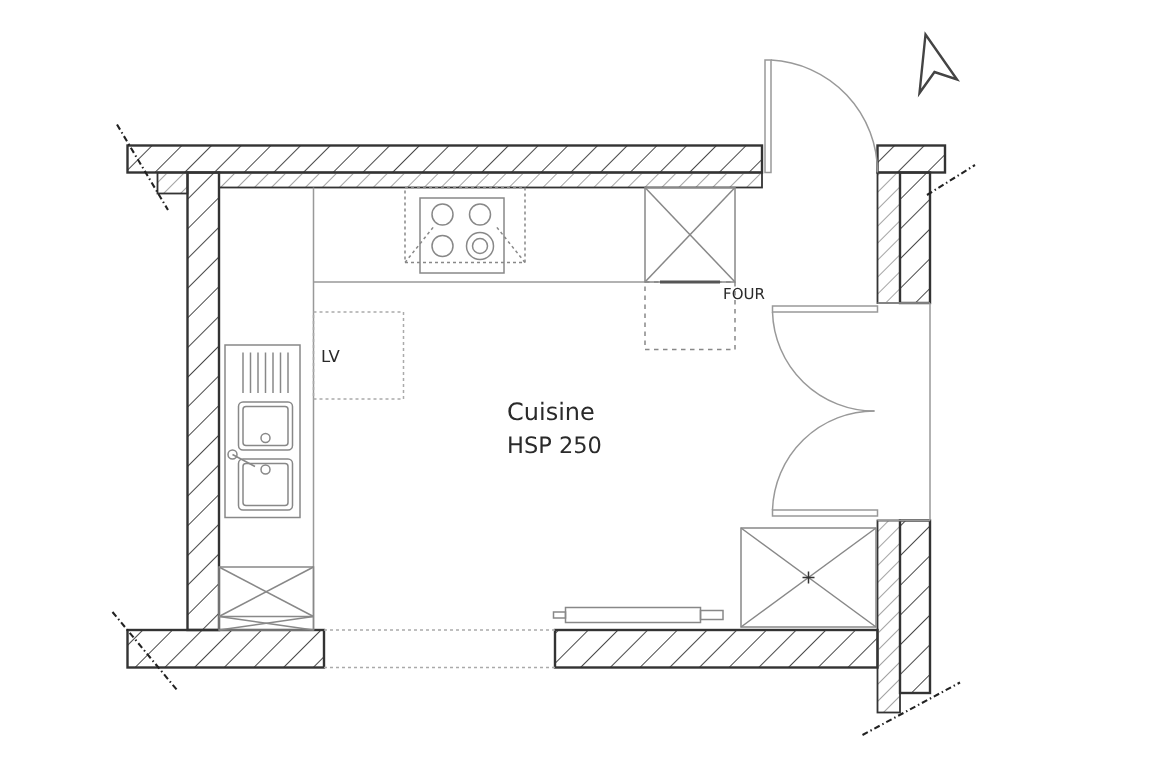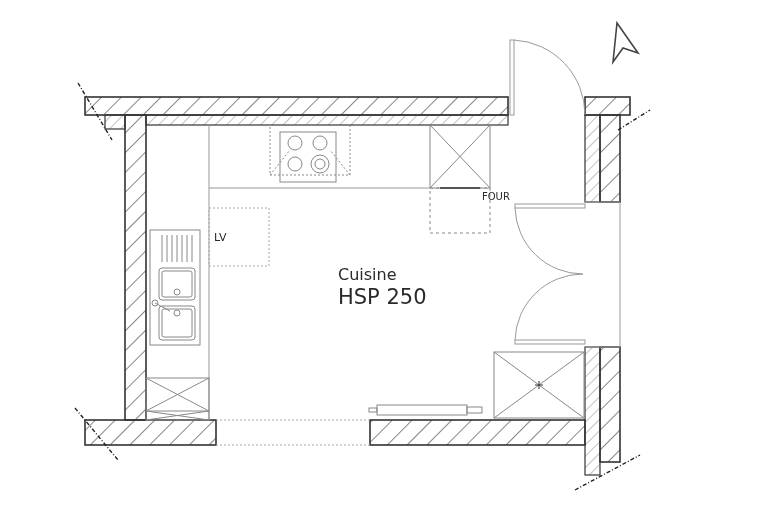--- a/index.html
+++ b/index.html
@@ -1,20 +1,20 @@
 <!DOCTYPE html>
 <html><head>
 <meta charset="utf-8">
 <style>
   html, body { margin: 0; padding: 0; background: #ffffff; }
   body { width: 768px; height: 512px; overflow: hidden; position: relative; font-family: "DejaVu Sans", sans-serif; }
   #plan { position: absolute; left: 0; top: 0; }
   .lbl { position: absolute; color: #2a2a2a; font-family: "DejaVu Sans", sans-serif; white-space: nowrap; }
   .room-name { left: 338px; top: 265px; font-size: 16px; line-height: 20px; }
-  .room-hsp { left: 338px; top: 287px; font-size: 21px; line-height: 20px; text-align: right; }
+  .room-hsp { left: 338px; top: 287px; font-size: 15px; line-height: 20px; text-align: right; }
   .lv { left: 214px; top: 231px; font-size: 11px; }
   .four { left: 450px; top: 191px; font-size: 10px; margin-left: 32px; }
 </style>
 </head>
 <body>
 
 <svg id="plan" width="768" height="512" viewBox="0 0 768 512" xmlns="http://www.w3.org/2000/svg">
   <defs>
     <pattern id="hatch" patternUnits="userSpaceOnUse" width="14" height="14" patternTransform="rotate(45)">
       <line x1="0" y1="0" x2="0" y2="14" stroke="#333" stroke-width="1.2"></line>

